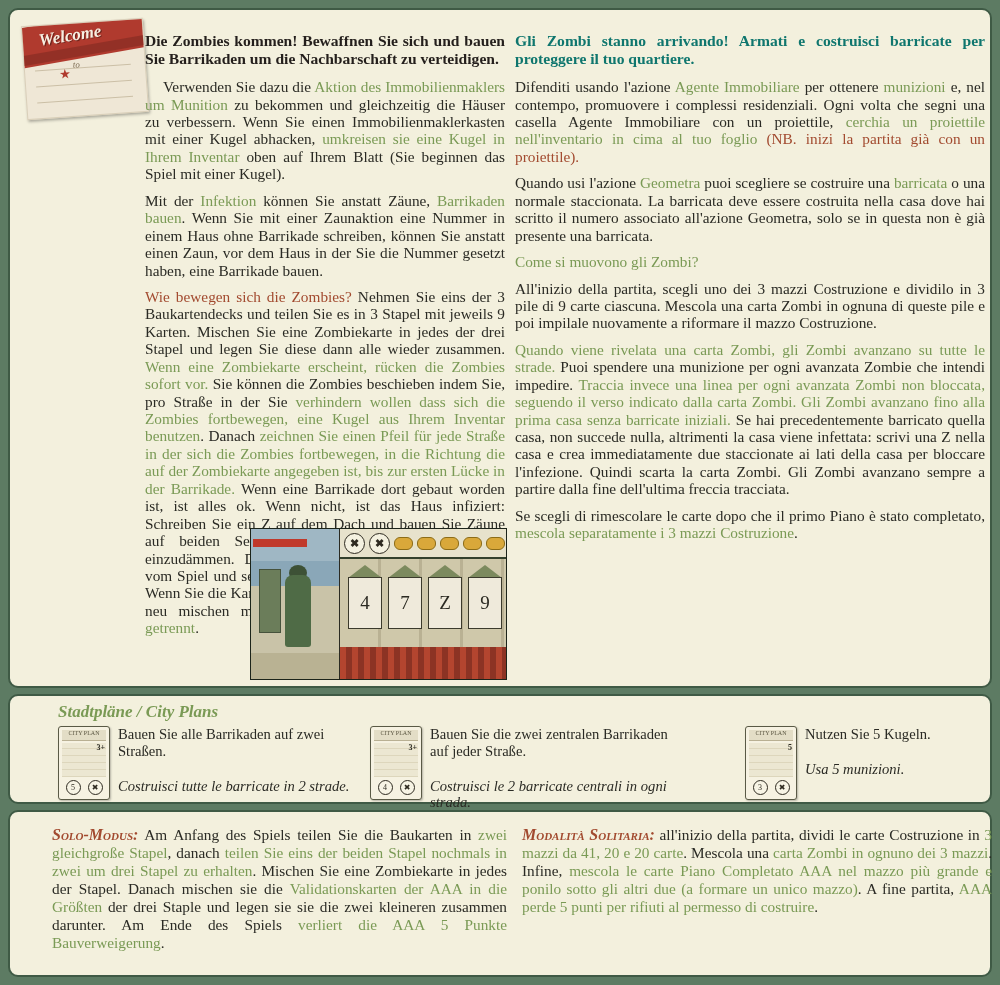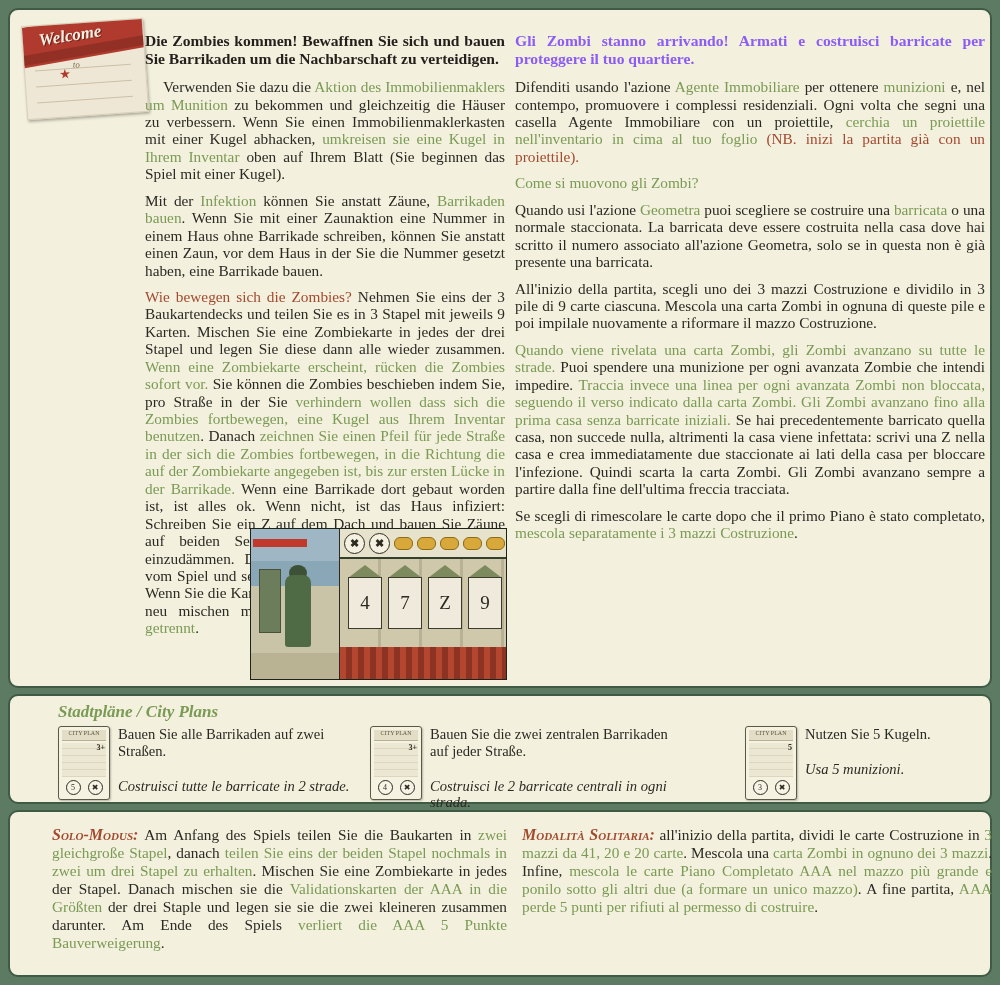--- a/index.html
+++ b/index.html
@@ -76,21 +76,21 @@
     font-size: 15.6px;
     line-height: 1.16;
     margin: 0 0 10px 0;
     color: #241f1c;
   }
   #intro-it {
     font-weight: bold;
     font-size: 15.6px;
     line-height: 1.16;
     margin: 0 0 10px 0;
-    color: #8b5cf6;
+    color: #0f766e;
   }
   
   #welcome-card {
     position: absolute;
     left: 14px;
     top: 12px;
     width: 120px;
     height: 92px;
     background: #efe7d6;
     transform: rotate(-4deg);
@@ -333,23 +333,23 @@
       <p class="para"><span>Mit der </span><span class="g">Infektion</span><span> können Sie anstatt Zäune, </span><span class="g">Barrikaden bauen</span><span>. Wenn Sie mit einer Zaunaktion eine Nummer in einem Haus ohne Barrikade schreiben, können Sie anstatt einen Zaun, vor dem Haus in der Sie die Nummer gesetzt haben, eine Barrikade bauen.</span></p>
 
       <p class="para"><span class="r">Wie bewegen sich die Zombies?</span><span> Nehmen Sie eins der 3 Baukartendecks und teilen Sie es in 3 Stapel mit jeweils 9 Karten. Mischen Sie eine Zombiekarte in jedes der drei Stapel und legen Sie diese dann alle wieder zusammen. </span><span class="g">Wenn eine Zombiekarte erscheint, rücken die Zombies sofort vor.</span><span> Sie können die Zombies beschieben indem Sie, pro Straße in der Sie </span><span class="g">verhindern wollen dass sich die Zombies fortbewegen, eine Kugel aus Ihrem Inventar benutzen</span><span>. Danach </span><span class="g">zeichnen Sie einen Pfeil für jede Straße in der sich die Zombies fortbewegen, in die Richtung die auf der Zombiekarte angegeben ist, bis zur ersten Lücke in der Barrikade.</span><span> Wenn eine Barrikade dort gebaut worden ist, ist alles ok. Wenn nicht, ist das Haus infiziert: Schreiben Sie ein Z auf dem Dach und bauen Sie Zäune auf beiden Seiten des Hauses um die Infektion einzudämmen. Danach entfernen Sie die Zombiekarte vom Spiel und setzen Sie die Spielrunde wie normal fort. Wenn Sie die Karten nach dem Validieren eines Stadtplans neu mischen möchten, </span><span class="g">mischen Sie die drei Stapel getrennt</span><span>.</span></p>
     </div>
 
     <div class="col" id="col-it">
       <p id="intro-it">Gli Zombi stanno arrivando! Armati e costruisci barricate per proteggere il tuo quartiere.</p>
 
       <p class="para"><span>Difenditi usando l'azione </span><span class="g">Agente Immobiliare</span><span> per ottenere </span><span class="g">munizioni</span><span> e, nel contempo, promuovere i complessi residenziali. Ogni volta che segni una casella Agente Immobiliare con un proiettile, </span><span class="g">cerchia un proiettile nell'inventario in cima al tuo foglio</span><span> </span><span class="r">(NB. inizi la partita già con un proiettile).</span></p>
 
+      <p class="para"><span>Quando usi l'azione </span><span class="g">Geometra</span><span> puoi scegliere se costruire una </span><span class="g">barricata</span><span> o una normale staccionata. La barricata deve essere costruita nella casa dove hai scritto il numero associato all'azione Geometra, solo se in questa non è già presente una barricata.</span></p>
+
       <p class="para"><span class="g">Come si muovono gli Zombi?</span></p>
-
-      <p class="para"><span>Quando usi l'azione </span><span class="g">Geometra</span><span> puoi scegliere se costruire una </span><span class="g">barricata</span><span> o una normale staccionata. La barricata deve essere costruita nella casa dove hai scritto il numero associato all'azione Geometra, solo se in questa non è già presente una barricata.</span></p>
 
       <p class="para"><span>All'inizio della partita, scegli uno dei 3 mazzi Costruzione e dividilo in 3 pile di 9 carte ciascuna. Mescola una carta Zombi in ognuna di queste pile e poi impilale nuovamente a riformare il mazzo Costruzione.</span></p>
 
       <p class="para"><span class="g">Quando viene rivelata una carta Zombi, gli Zombi avanzano su tutte le strade.</span><span> Puoi spendere una munizione per ogni avanzata Zombie che intendi impedire. </span><span class="g">Traccia invece una linea per ogni avanzata Zombi non bloccata, seguendo il verso indicato dalla carta Zombi. Gli Zombi avanzano fino alla prima casa senza barricate iniziali.</span><span> Se hai precedentemente barricato quella casa, non succede nulla, altrimenti la casa viene infettata: scrivi una Z nella casa e crea immediatamente due staccionate ai lati della casa per bloccare l'infezione. Quindi scarta la carta Zombi. Gli Zombi avanzano sempre a partire dalla fine dell'ultima freccia tracciata.</span></p>
 
       <p class="para"><span>Se scegli di rimescolare le carte dopo che il primo Piano è stato completato, </span><span class="g">mescola separatamente i 3 mazzi Costruzione</span><span>.</span></p>
     </div>
 
     <div id="illustration">
       <div id="illo-left">

